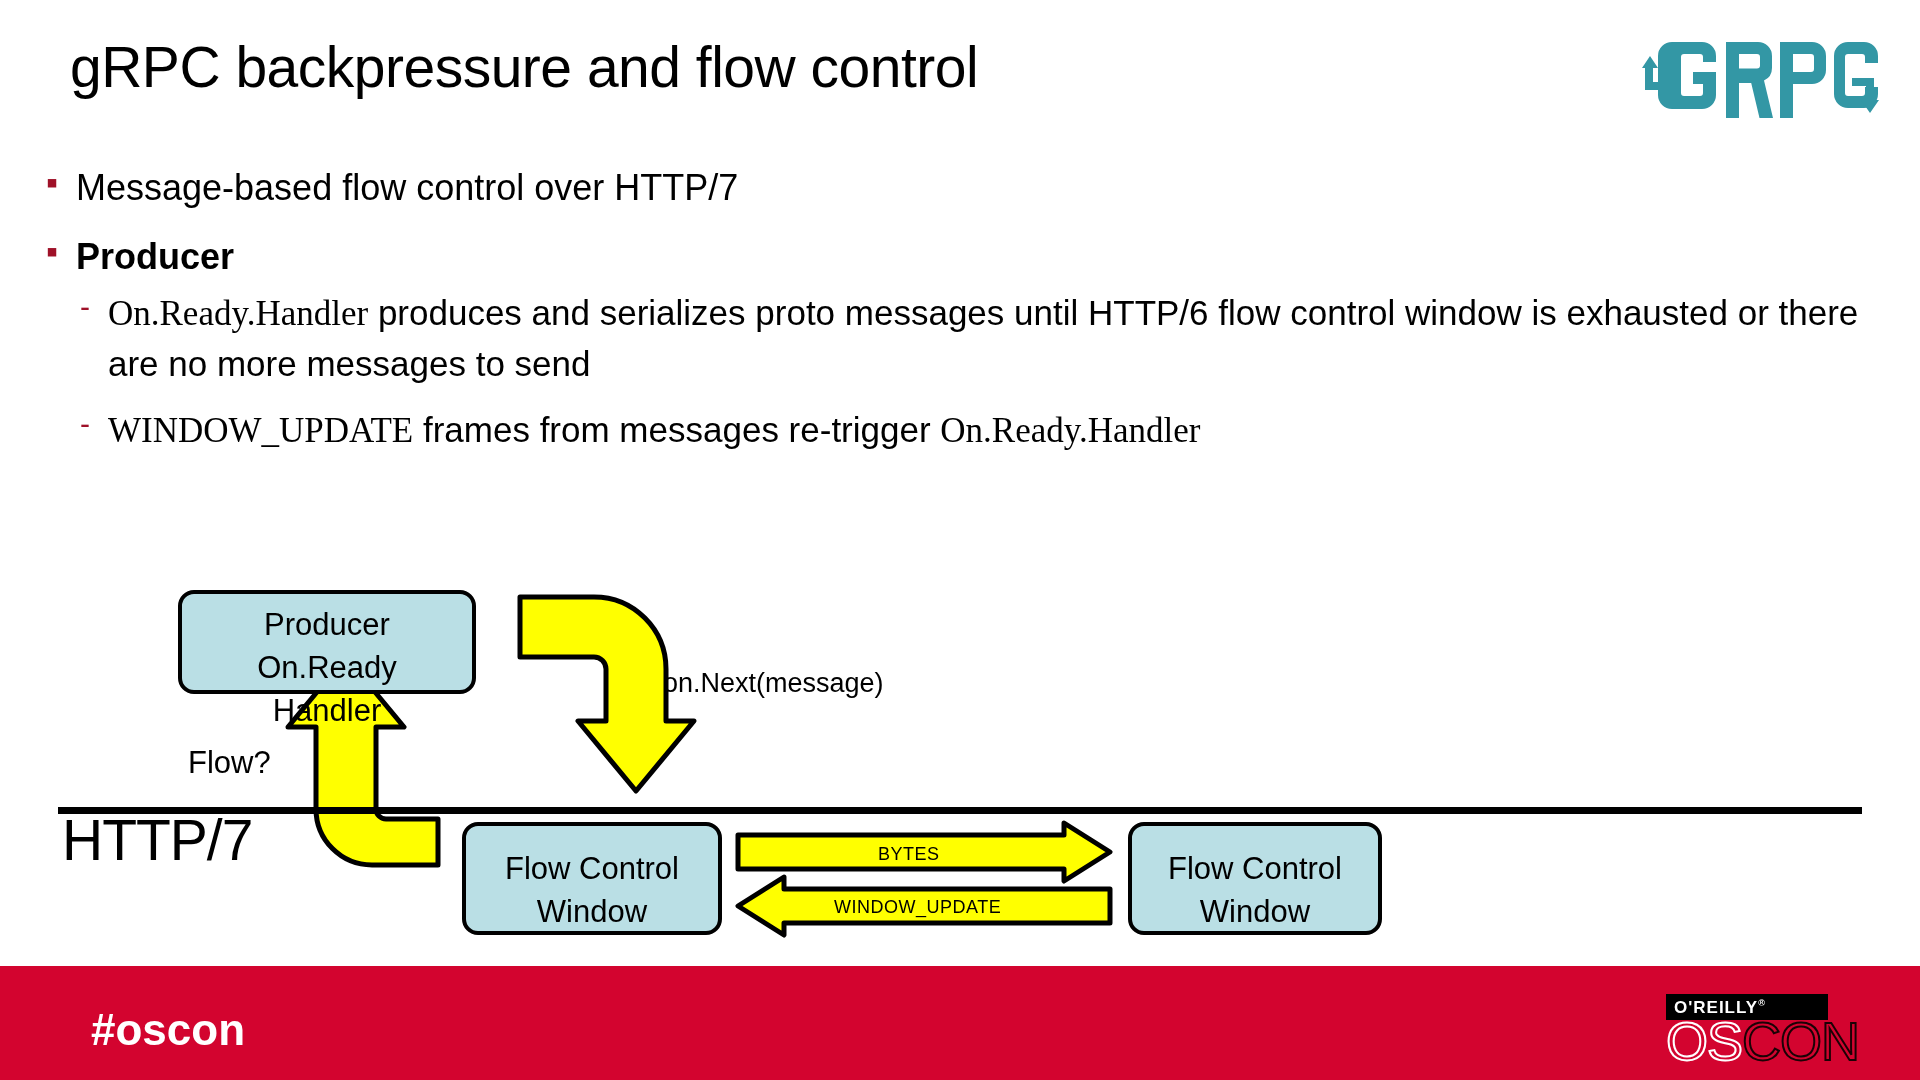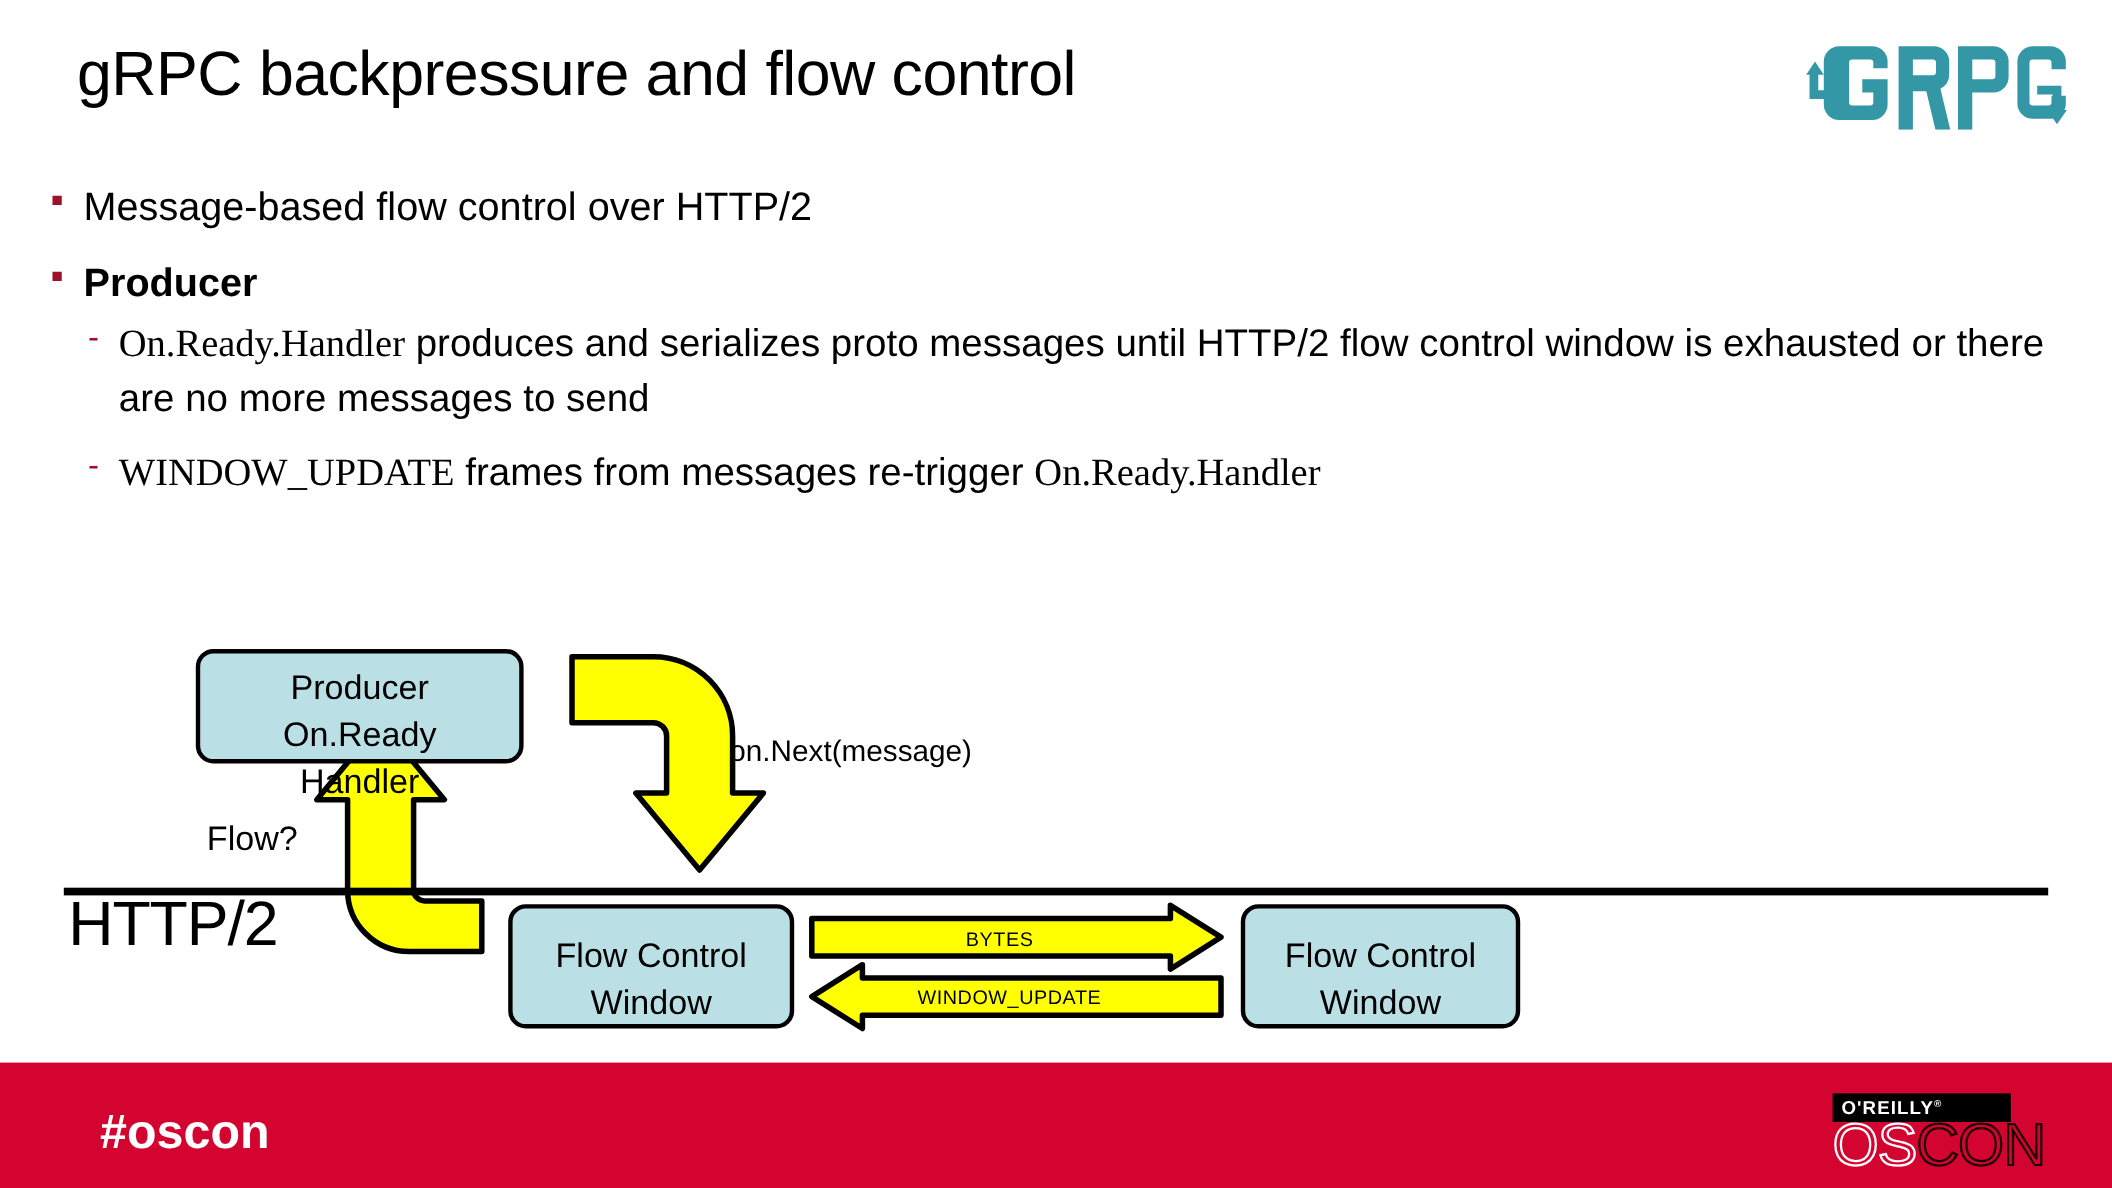--- a/index.html
+++ b/index.html
@@ -274,31 +274,31 @@
 
         <path d="M218 10 h16 a14 14 0 0 1 14 14 v7 h-13 v-6 a3 3 0 0 0 -3 -3 h-14 a3 3 0 0 0 -3 3 v36 a3 3 0 0 0 3 3 h14 a3 3 0 0 0 3 -3 v-6 h13 v7 a14 14 0 0 1 -14 14 h-16 a14 14 0 0 1 -14 -14 v-38 a14 14 0 0 1 14 -14 z"></path>
 
         <path d="M222 46 h22 v22 h5 l-9 13 l-9 -13 h5 v-14 h-14 z"></path>
       </g>
     </svg>
   </div>
 
   <div class="bullet-row" style="left:46px; top:165px; width:1500px;">
     <span class="bullet-mark sq">▪</span>
-    <span class="bullet-text">Message-based flow control over HTTP/2</span>
+    <span class="bullet-text">Message-based flow control over HTTP/7</span>
   </div>
 
   <div class="bullet-row" style="left:46px; top:234px; width:1500px;">
     <span class="bullet-mark sq">▪</span>
     <span class="bullet-text bold">Producer</span>
   </div>
 
   <div class="sub-row" style="left:80px; top:288px; width:1790px;">
     <span class="dash-mark">-</span>
-    <span class="sub-text"><span class="code">On.Ready.Handler</span><span> produces and serializes proto messages until HTTP/2 flow control window is exhausted or there are no more messages to send</span></span>
+    <span class="sub-text"><span class="code">On.Ready.Handler</span><span> produces and serializes proto messages until HTTP/6 flow control window is exhausted or there are no more messages to send</span></span>
   </div>
 
   <div class="sub-row" style="left:80px; top:405px; width:1790px;">
     <span class="dash-mark">-</span>
     <span class="sub-text"><span class="code">WINDOW_UPDATE</span><span> frames from messages re-trigger </span><span class="code">On.Ready.Handler</span></span>
   </div>
 
   <div id="diagram">
 
     <svg class="svg-layer" viewBox="0 0 1920 420" xmlns="http://www.w3.org/2000/svg">
@@ -317,21 +317,21 @@
       <div>On.Ready</div>
       <div style="position:relative; z-index:3;">Handler</div>
     </div>
 
     <div id="onnext-label">on.Next(message)</div>
 
     <div id="ready-label">Flow?</div>
 
     <div id="divider-line"></div>
 
-    <div id="http2-label">HTTP/2</div>
+    <div id="http2-label">HTTP/7</div>
 
     <div id="fcw-left-box" class="dbox">
       <div>Flow Control</div>
       <div>Window</div>
     </div>
 
     <div id="fcw-right-box" class="dbox">
       <div>Flow Control</div>
       <div>Window</div>
     </div>

